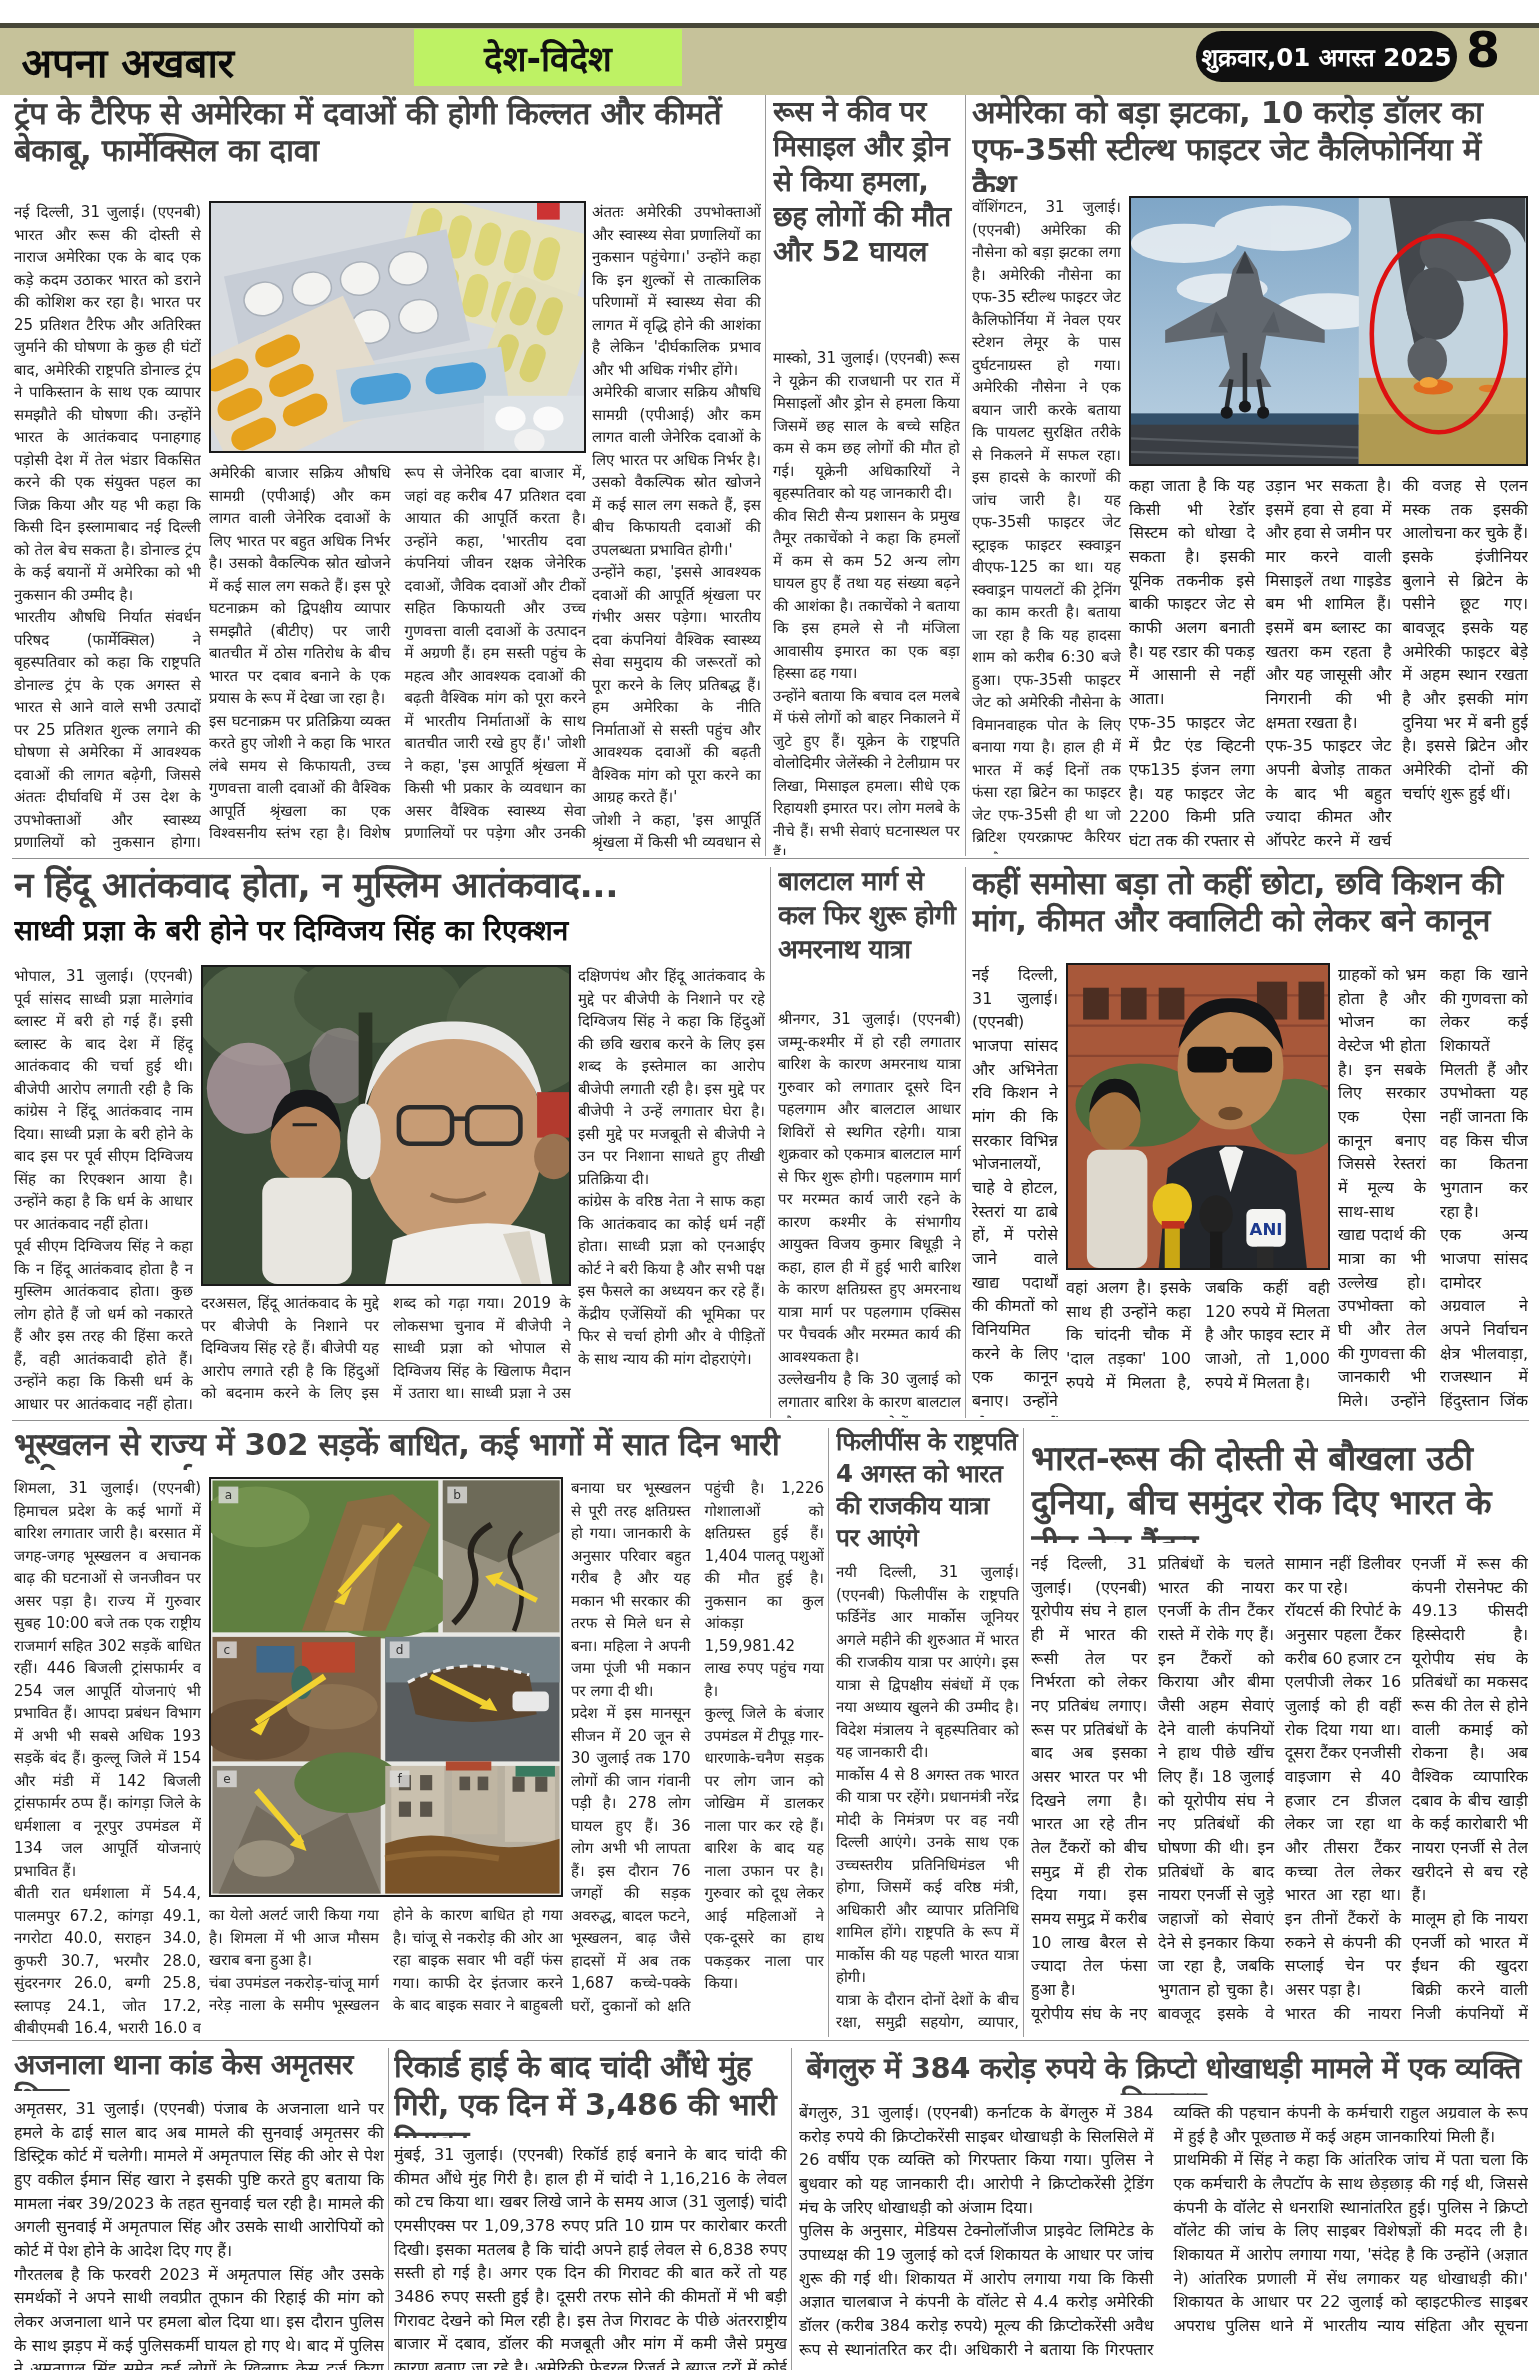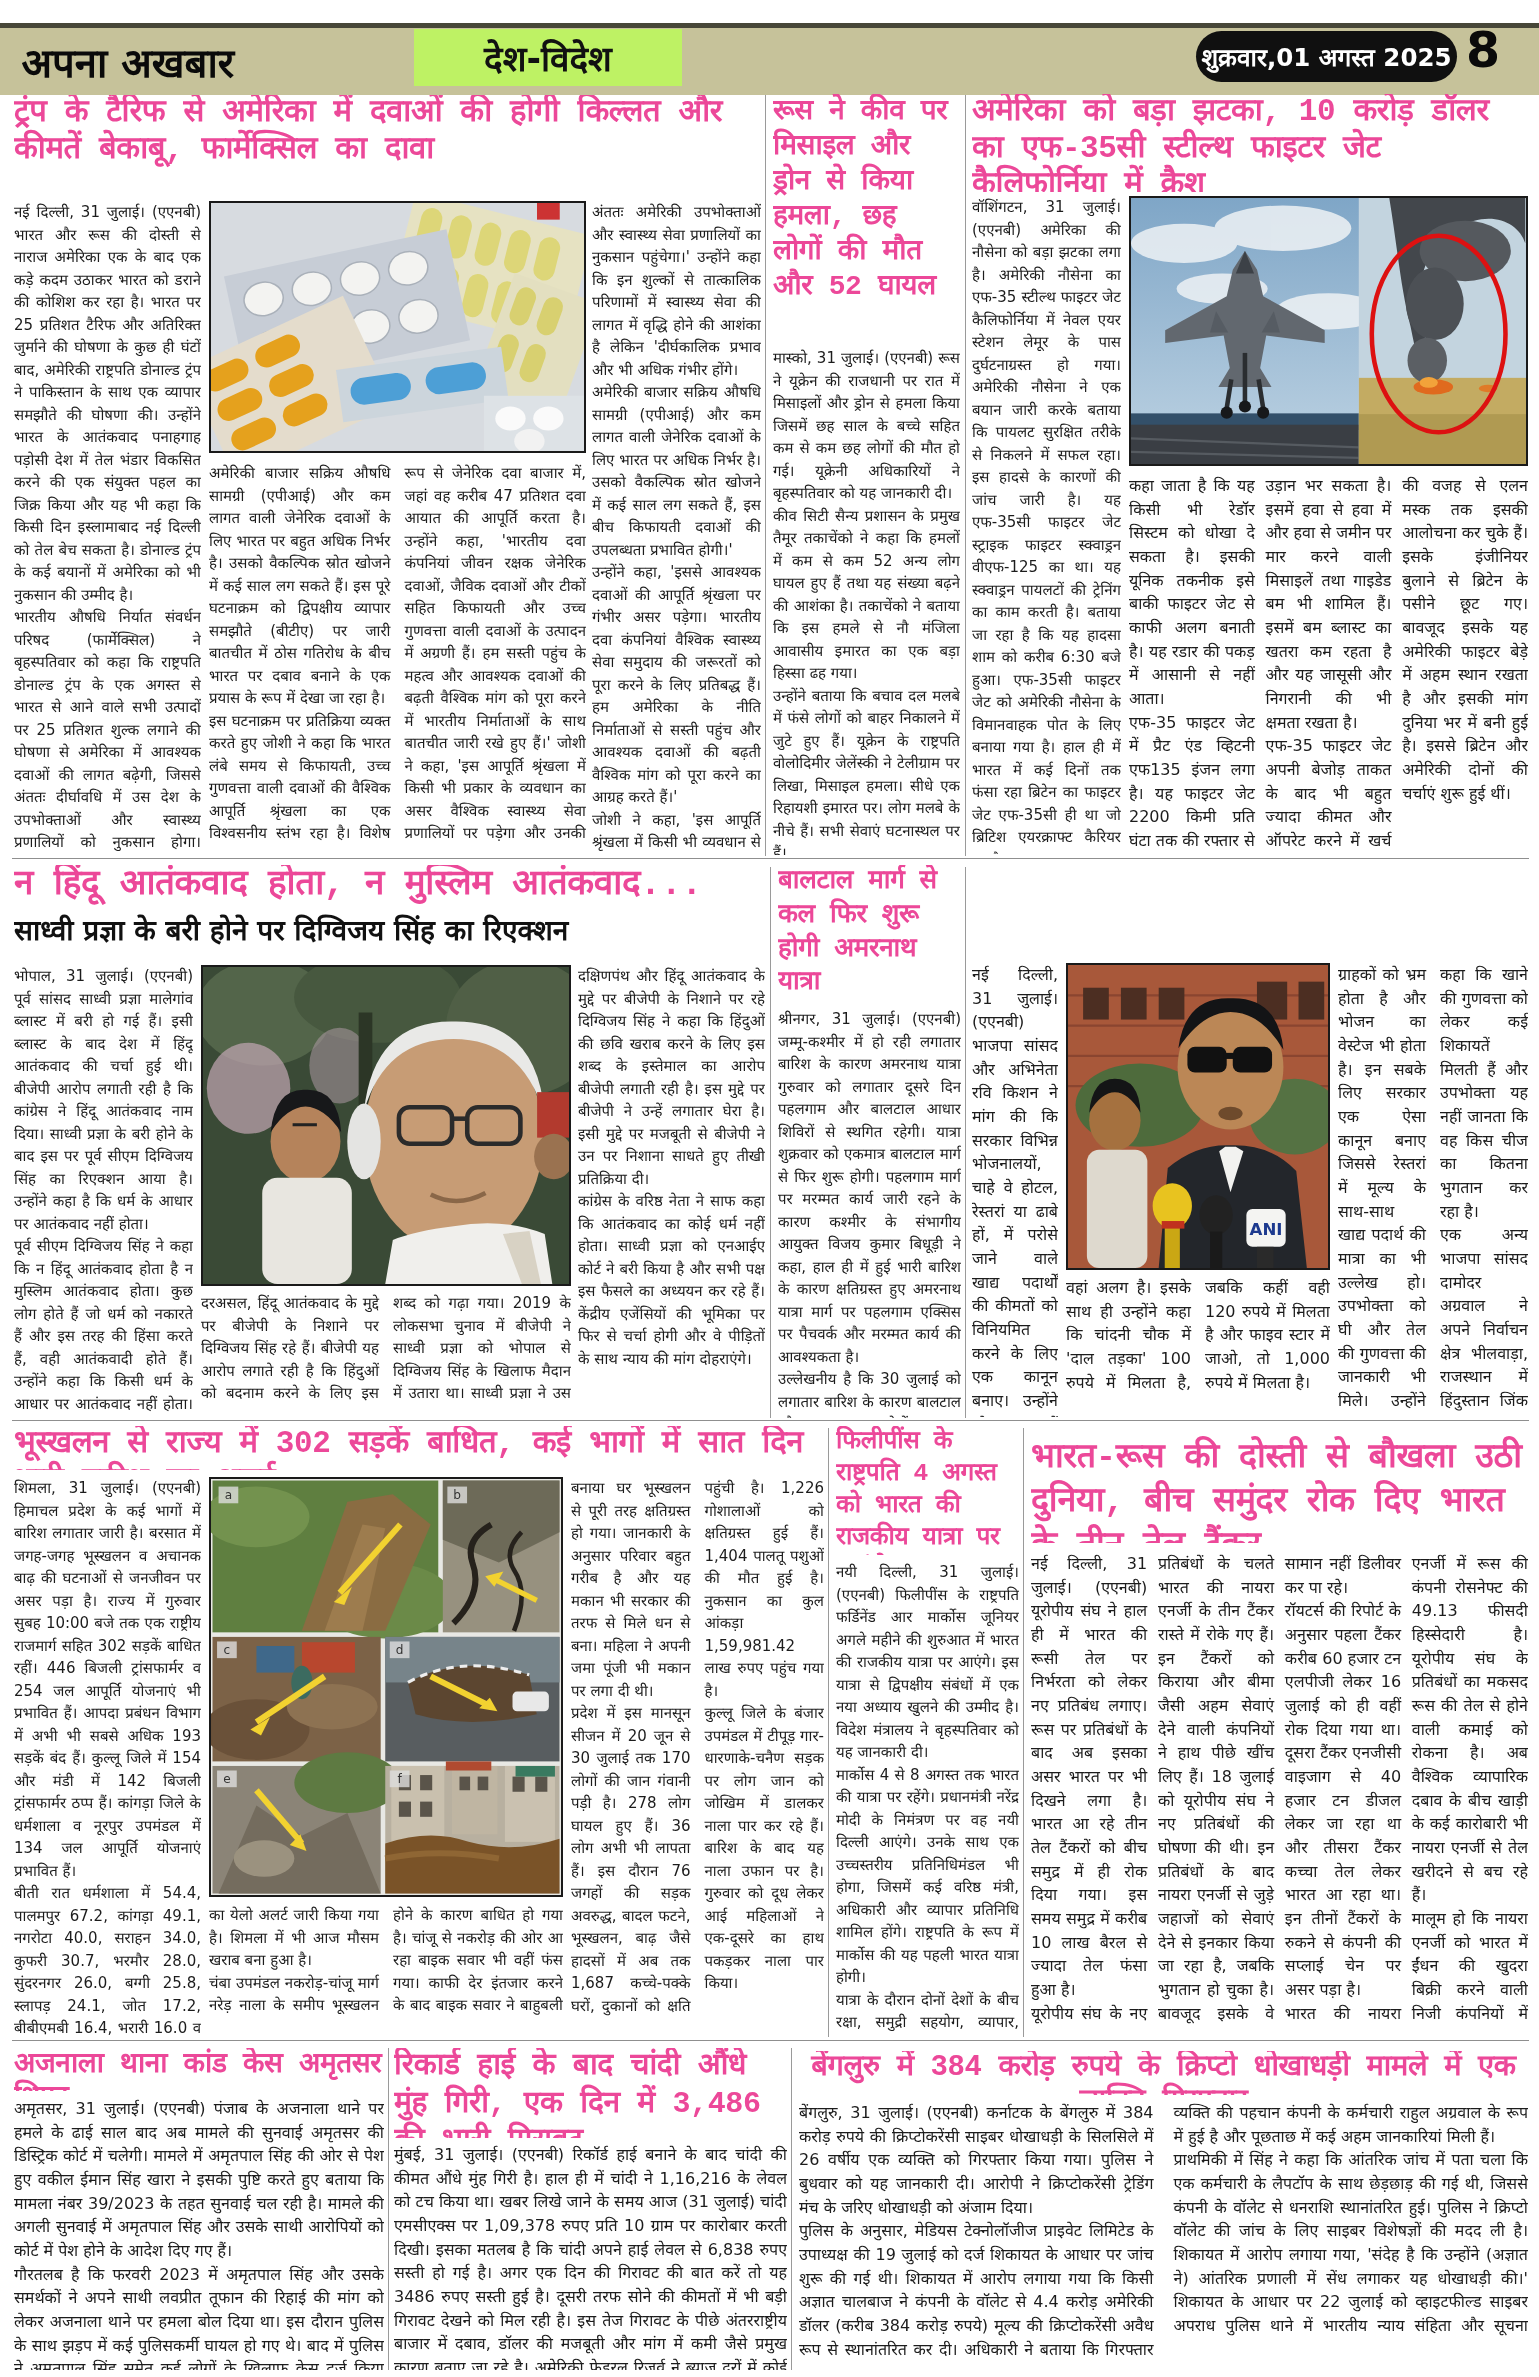--- a/index.html
+++ b/index.html
@@ -1,19 +1,19 @@
 <!DOCTYPE html>
 <html lang="hi" style="font-size:12.3px"><head>
 <meta charset="utf-8">
 <style>
   html,body{margin:0;padding:0;background:#ffffff;}
   #page{position:relative;width:1540px;height:2377px;background:#ffffff;overflow:hidden;
         font-family:"DejaVu Sans","Liberation Sans",sans-serif;color:#111;}
   .abs{position:absolute;}
-  .headline{font-weight:800;color:#ec4899;line-height:1.18;letter-spacing:-0.4px;overflow:hidden;font-family:Liberation Mono, monospace;}
+  .headline{font-weight:800;color:#404040;line-height:1.18;letter-spacing:-0.4px;overflow:hidden;}
   .subhead{font-weight:700;color:#111;line-height:1.2;overflow:hidden;}
   .body-text{font-size:15px;line-height:1.5;text-align:justify;color:#1c1c1c;overflow:hidden;
              white-space:pre-line;}
   .body-sm{font-size:16px;line-height:1.48;}
   .cols2{column-count:2;column-gap:14px;}
   .cols3{column-count:3;column-gap:10.7px;}
   .cols4{column-count:4;column-gap:10.7px;}
   .photo{border:2.3px solid #1a1a1a;box-sizing:border-box;background:#cfd4d8;overflow:hidden;}
   .photo svg{display:block;width:100%;height:100%;}
   .vrule{width:0.8px;background:#9a9a9a;}
@@ -228,20 +228,21 @@
 बीजेपी प्रवक्ता पंकज चतुर्वेदी ने एक्स पर लिखा कि मालेगांव ब्लास्ट केस का फैसला आ गया है। कांग्रेस के जिन टूलकिट्स ने 'भगवा आतंकवाद' का प्रचार किया था, उन्हें न्यायालय ने बरी कर दिया। कांग्रेस ब्रांड एंबेसडर दिग्विजय सिंह क्या अब हिन्दुओं से माफी मांगेंगे।</div>
   <div class="abs body-text" style="left:578px;top:965px;width:187px;height:452px;">दक्षिणपंथ और हिंदू आतंकवाद के मुद्दे पर बीजेपी के निशाने पर रहे दिग्विजय सिंह ने कहा कि हिंदुओं की छवि खराब करने के लिए इस शब्द के इस्तेमाल का आरोप बीजेपी लगाती रही है। इस मुद्दे पर बीजेपी ने उन्हें लगातार घेरा है। इसी मुद्दे पर मजबूती से बीजेपी ने उन पर निशाना साधते हुए तीखी प्रतिक्रिया दी।
 कांग्रेस के वरिष्ठ नेता ने साफ कहा कि आतंकवाद का कोई धर्म नहीं होता। साध्वी प्रज्ञा को एनआईए कोर्ट ने बरी किया है और सभी पक्ष इस फैसले का अध्ययन कर रहे हैं। केंद्रीय एजेंसियों की भूमिका पर फिर से चर्चा होगी और वे पीड़ितों के साथ न्याय की मांग दोहराएंगे।</div>
 
   <div class="vrule abs" style="left:770px;top:867px;height:551px;"></div>
   <div class="abs headline" style="left:778px;top:865px;width:183px;height:137px;font-size:26px;line-height:1.3;">बालटाल मार्ग से कल फिर शुरू होगी अमरनाथ यात्रा</div>
   <div class="abs body-text" style="left:778px;top:1008px;width:183px;height:410px;">श्रीनगर, 31 जुलाई। (एएनबी) जम्मू-कश्मीर में हो रही लगातार बारिश के कारण अमरनाथ यात्रा गुरुवार को लगातार दूसरे दिन पहलगाम और बालटाल आधार शिविरों से स्थगित रहेगी। यात्रा शुक्रवार को एकमात्र बालटाल मार्ग से फिर शुरू होगी। पहलगाम मार्ग पर मरम्मत कार्य जारी रहने के कारण कश्मीर के संभागीय आयुक्त विजय कुमार बिधूड़ी ने कहा, हाल ही में हुई भारी बारिश के कारण क्षतिग्रस्त हुए अमरनाथ यात्रा मार्ग पर पहलगाम एक्सिस पर पैचवर्क और मरम्मत कार्य की आवश्यकता है।
 उल्लेखनीय है कि 30 जुलाई को लगातार बारिश के कारण बालटाल और पहलगाम दोनों आधार शिविरों से यात्रा स्थगित कर दी गई थी। इस वर्ष अब तक 3.93 लाख से अधिक यात्री श्री अमरनाथजी की पवित्र गुफा में दर्शन कर चुके हैं।</div>
 
   <div class="vrule abs" style="left:965px;top:867px;height:551px;"></div>
+  <div class="abs headline" style="left:972px;top:865px;width:555px;height:94px;font-size:31px;">कहीं समोसा बड़ा तो कहीं छोटा, छवि किशन की मांग, कीमत और क्वालिटी को लेकर बने कानून</div>
   <div class="abs body-text body-sm" style="left:972px;top:963px;width:86px;height:454px;">नई दिल्ली, 31 जुलाई। (एएनबी) भाजपा सांसद और अभिनेता रवि किशन ने मांग की कि सरकार विभिन्न भोजनालयों, चाहे वे होटल, रेस्तरां या ढाबे हों, में परोसे जाने वाले खाद्य पदार्थों की कीमतों को विनियमित करने के लिए एक कानून बनाए। उन्होंने लोकसभा में शून्यकाल के दौरान कहा कि किसी भी खाद्य पदार्थ या व्यंजन की कीमतों और गुणवत्ता में कोई एकरूपता नहीं है। उन्होंने कहा कि कहीं आपको ढाबे में समोसा सस्ती दर पर मिलता है, जबकि कहीं वह महंगे दाम पर मिलता है। उन्होंने आगे कहा कि समोसे का आकार भी</div>
   <div class="abs photo" style="left:1066px;top:963px;width:264px;height:307px;">
     <svg viewBox="0 0 344 400" preserveAspectRatio="none">
       <rect width="344" height="400" fill="#a8583a"></rect>
       <g stroke="#8a4530" stroke-width="3">
         <line x1="0" y1="40" x2="344" y2="40"></line>
           <line x1="0" y1="80" x2="344" y2="80"></line>
         <line x1="0" y1="120" x2="344" y2="120"></line>
           <line x1="0" y1="160" x2="344" y2="160"></line>
       </g>

